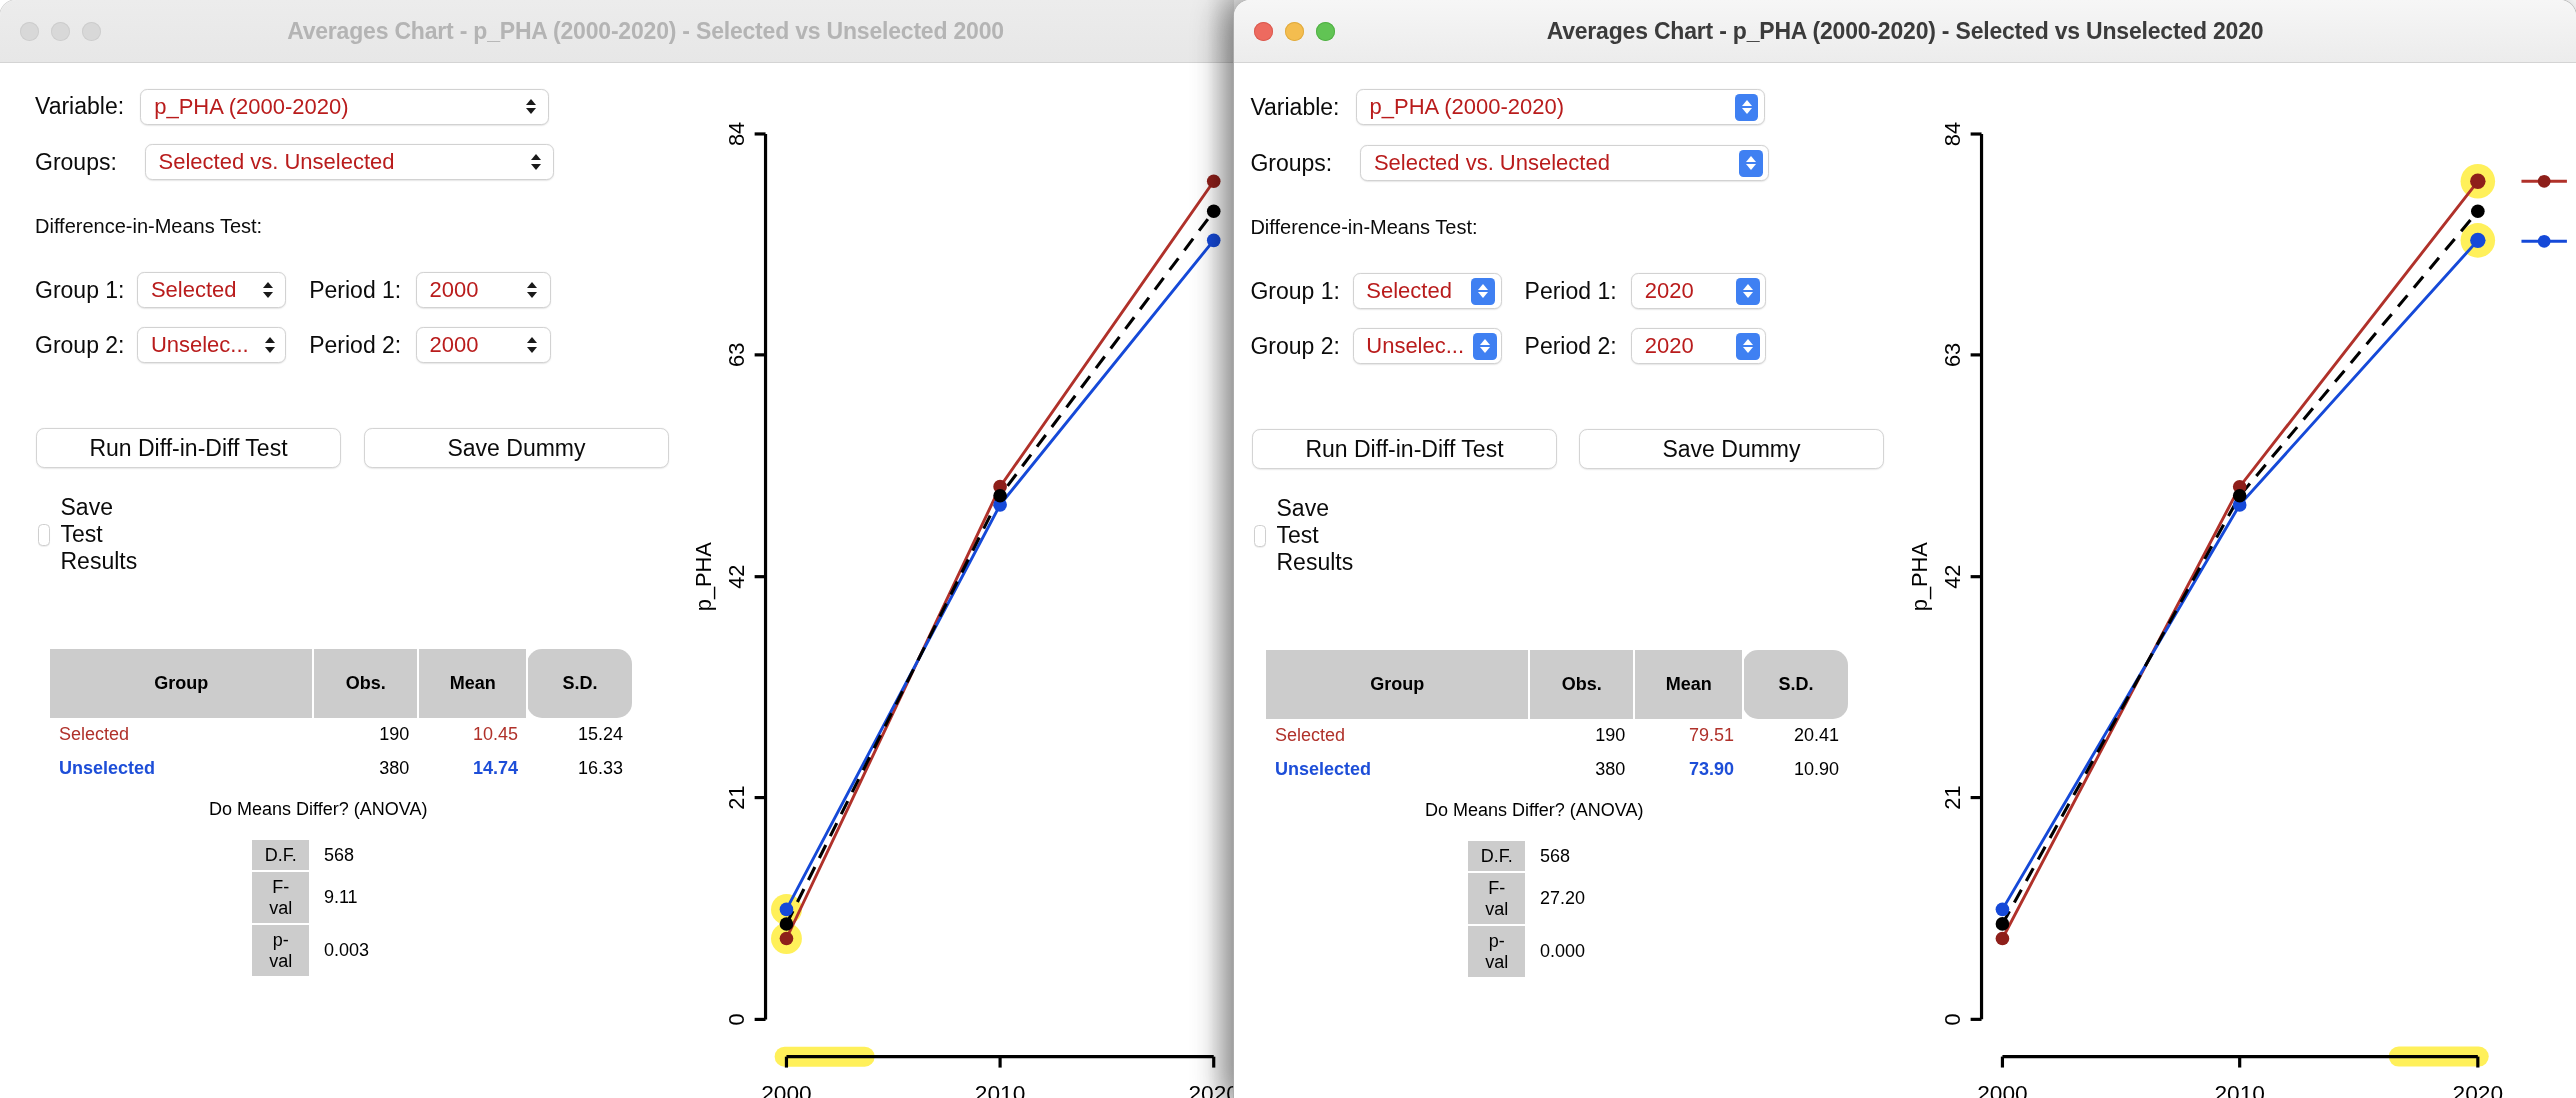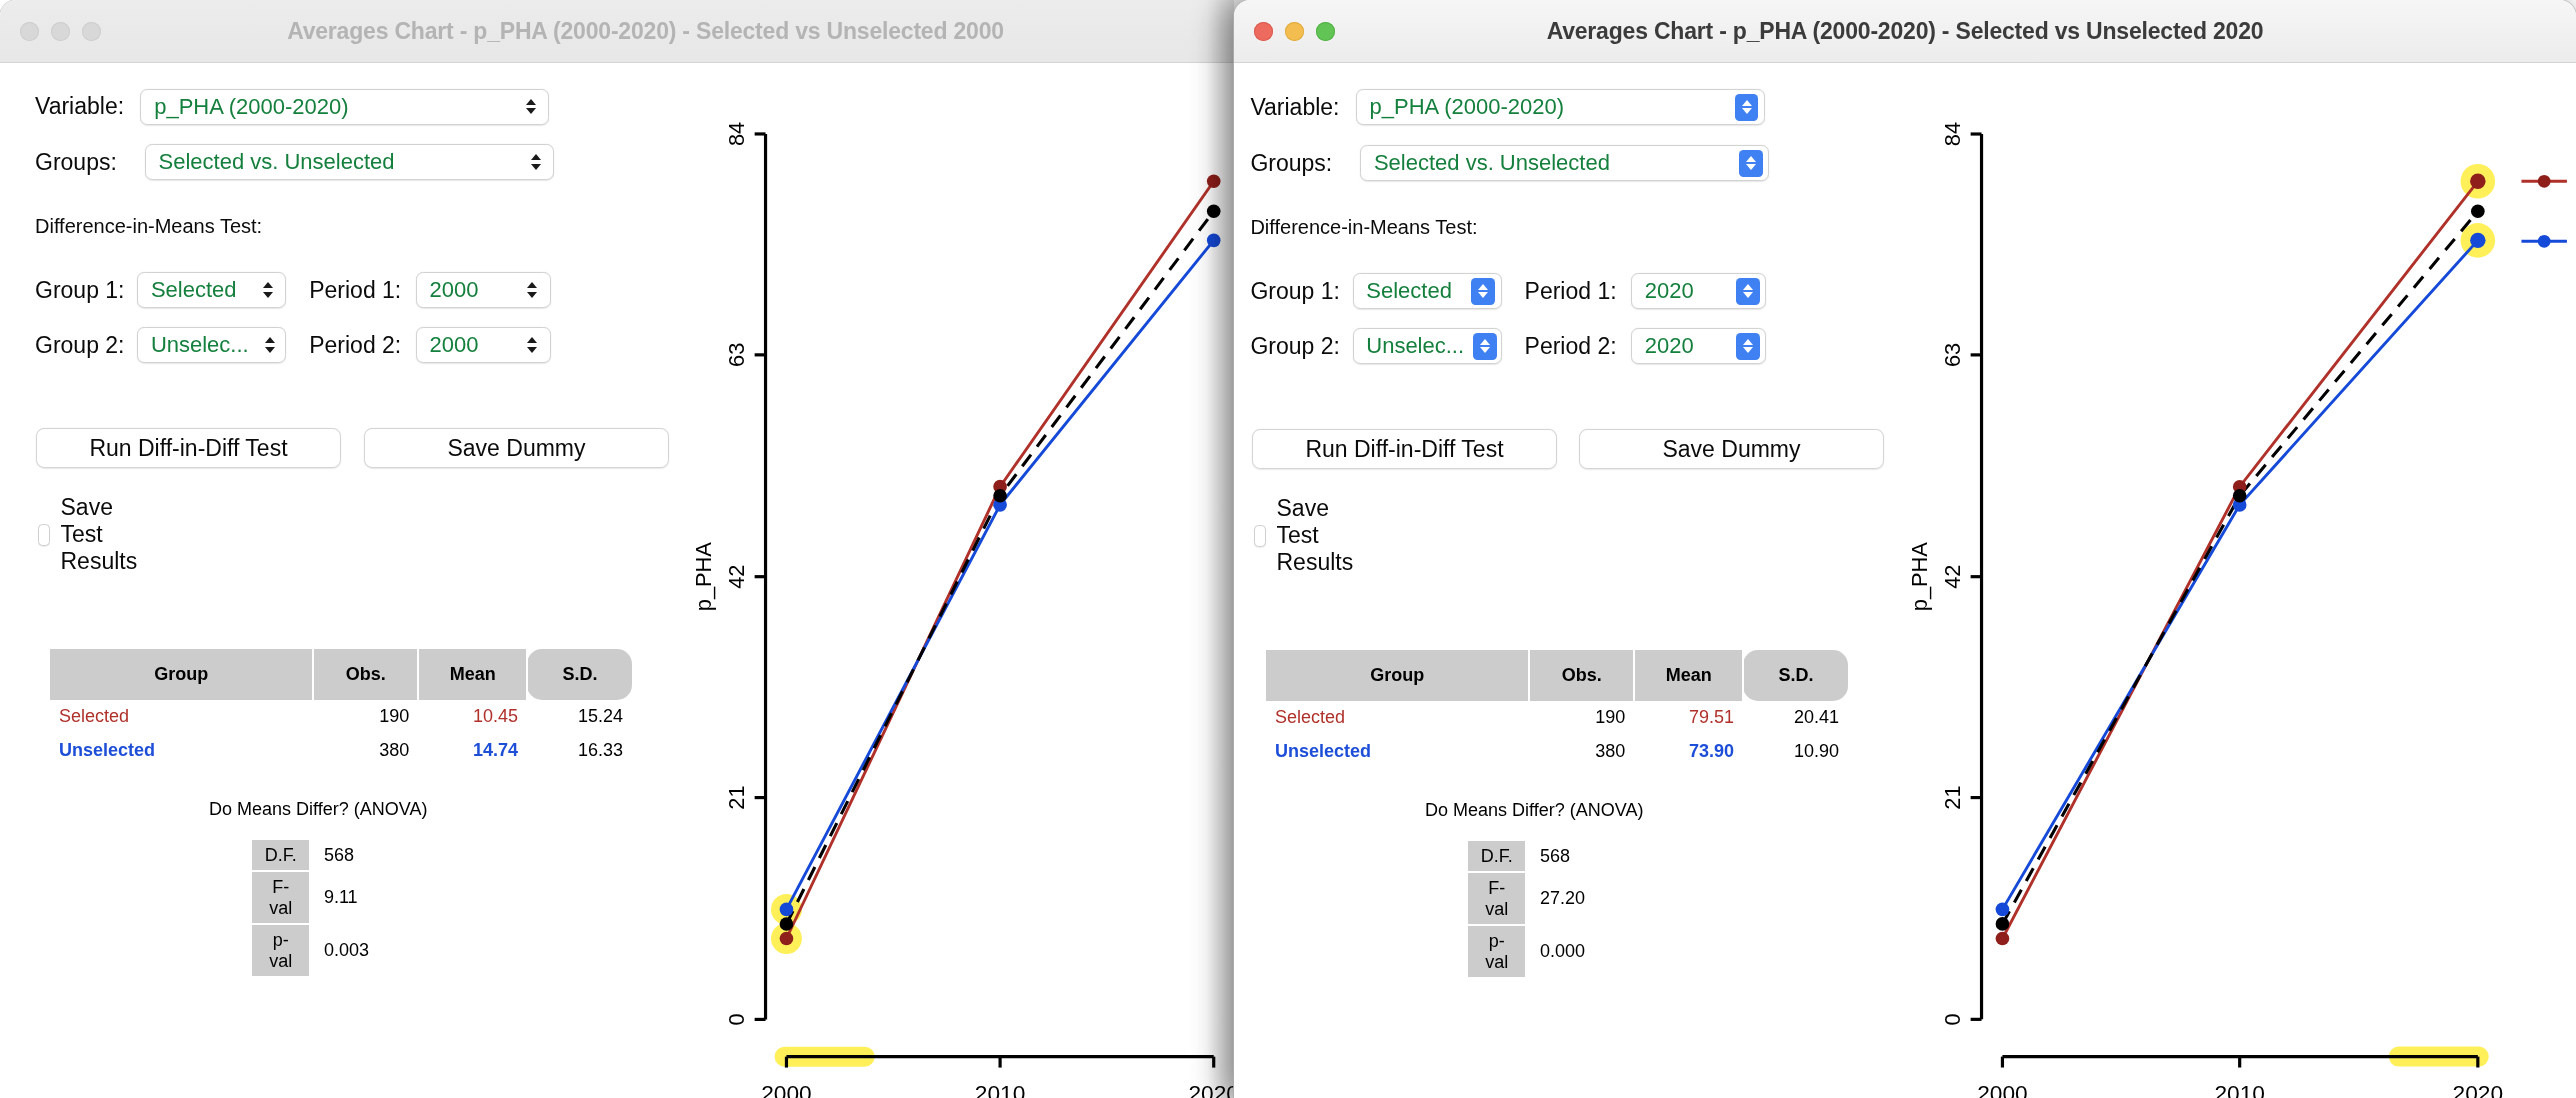--- a/index.html
+++ b/index.html
@@ -67,21 +67,21 @@
     display: inline-flex; align-items: center;
     background: #ffffff;
     border: 0.9px solid #d2d2d2;
     border-radius: 7.3px;
     box-shadow: 0 0.9px 1.4px rgba(0,0,0,0.10);
     height: 36px;
     padding: 0 5.5px 0 12.7px;
     position: relative;
   }
   .popup .pv {
-    font-size: 22px; color: #15803d; white-space: nowrap;
+    font-size: 22px; color: #b91c1c; white-space: nowrap;
     flex: 1 1 auto;
   }
   .stepper {
     width: 23.6px; height: 27px;
     display: flex; flex-direction: column; align-items: center; justify-content: center;
     margin-left: 9px;
     border-radius: 4.5px;
     flex: 0 0 auto;
   }
   .stepper.blue { background: #3f80f2; }
@@ -122,21 +122,21 @@
     border: 0.9px solid #cfcfcf; border-radius: 4.5px; background: #ffffff;
     box-shadow: 0 0.9px 0.9px rgba(0,0,0,0.07);
   }
   .checklabel { font-size: 23px; color: #0b0b0b; }
 
   
   .stats-table { position: absolute; border-collapse: collapse; }
   .stats-table th {
     background: #cccccc;
     font-size: 18px; font-weight: bold; color: #000;
-    padding: 15px 9px;
+    padding: 24px 9px;
     border-right: 2.7px solid #ffffff;
     text-align: center;
   }
   .stats-table th:last-child { border-right: none; border-radius: 15px; }
   .stats-table td {
     font-size: 18px; padding: 6.4px 9px; color: #000; background: #fff;
     text-align: right;
   }
   .stats-table td.gname { text-align: left; }
   .stats-table td.sel { color: #b0312a; }

